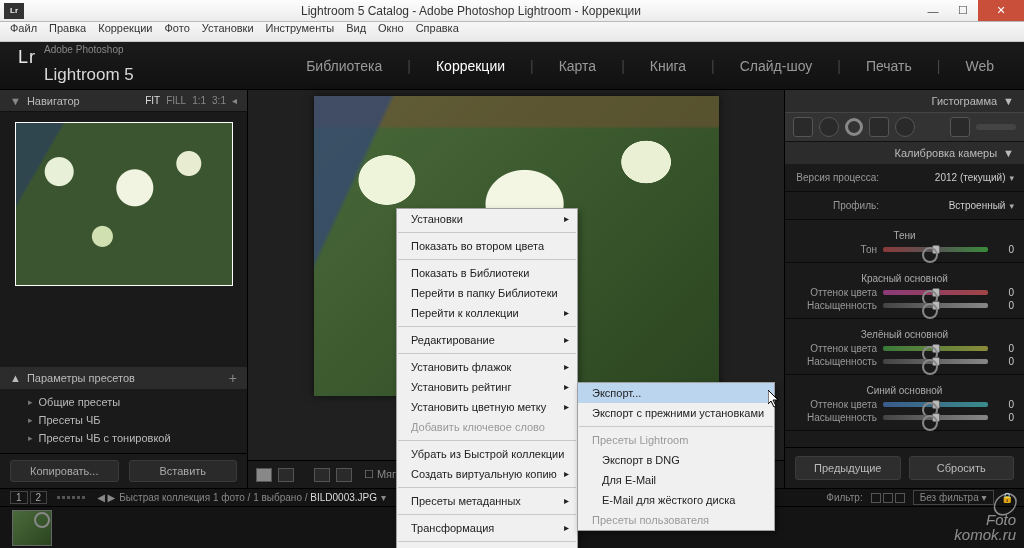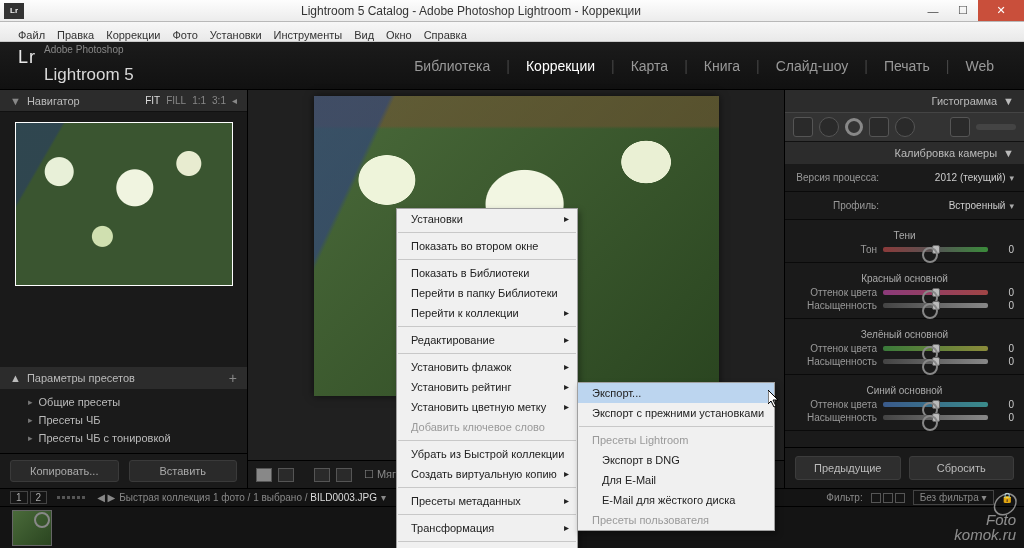--- a/index.html
+++ b/index.html
@@ -8,31 +8,31 @@
   
   .titlebar { height: 22px; background: linear-gradient(#fdfdfd,#ececec); display: flex; align-items: center; border-bottom: 1px solid #b8b8b8; }
   .app-icon { width: 20px; height: 16px; margin-left: 4px; background:#333; display:inline-flex; align-items:center; justify-content:center; color:#eee; font-size:8px; font-weight:bold; }
   .titlebar-title { flex: 1; text-align: center; color: #333; font-size: 12px; }
   .win-btns { display: flex; height: 100%; }
   .win-btn { width: 30px; display:flex; align-items:center; justify-content:center; color:#444; font-size:11px;}
   .win-btn.close { background: #c94f3b; color:#fff; width:46px; }
   .win-btn.max { width:30px; }
   
   
-  .menubar { height: 20px; background: linear-gradient(#f7f7f7,#e9e9e9); display:flex; align-items:flex-end; padding:0 12px; border-bottom:1px solid #c9c9c9; }
+  .menubar { height: 20px; background: linear-gradient(#f7f7f7,#e9e9e9); display:flex; align-items:flex-start; padding:0 4px; border-bottom:1px solid #c9c9c9; }
   .menubar span { color:#333; font-size:11px; padding:0 6px; }
   
   
   .app { background:#141414; height: 506px; position:relative; }
   .header { height: 48px; display:flex; align-items:center; padding:0 18px; border-bottom:1px solid #000; background:linear-gradient(#1b1b1b,#111);}
   .logo { display:flex; align-items:baseline; }
   .logo .lr { font-size:18px; color:#e8e8e8; font-weight:300; letter-spacing:1px; margin-right:8px;}
   .logo .sub { font-size:10px; color:#888; position:relative; top:-10px; }
   .logo .name { font-size:17px; color:#d8d8d8; font-weight:300; }
-  .modules { margin-left:auto; display:flex; align-items:flex-end; gap:4px; }
+  .modules { margin-left:auto; display:flex; align-items:flex-end; gap:13px; }
   .modules span { color:#999; font-size:14px; padding:0 12px; }
   .modules .sep { color:#444; padding:0; }
   .modules .active { color:#fff; }
   
   .workspace { display:flex; height: 398px; }
   
   
   .left { width: 248px; background:#1a1a1a; border-right:1px solid #000; display:flex; flex-direction:column;}
   .panel-header { height:22px; background:#2c2c2c; display:flex; align-items:center; padding:0 10px; border-bottom:1px solid #111; color:#bbb; font-size:11px;}
   .panel-header .tri { margin-right:6px; color:#888;}
@@ -357,21 +357,21 @@
       </span>
     </div>
     <div class="thumb-row">
       <div class="thumb"></div>
     </div>
   </div>
 
   <div class="ctx ctx1" id="ctx1">
       <div class="item">Установки<span class="arr">▸</span></div>
       <hr>
-      <div class="item">Показать во втором окне</div>
+      <div class="item">Показать во втором цвета</div>
       <hr>
       <div class="item">Показать в Библиотеки</div>
       <div class="item">Перейти в папку Библиотеки</div>
       <div class="item">Перейти к коллекции<span class="arr">▸</span></div>
       <hr>
       <div class="item">Редактирование<span class="arr">▸</span></div>
       <hr>
       <div class="item">Установить флажок<span class="arr">▸</span></div>
       <div class="item">Установить рейтинг<span class="arr">▸</span></div>
       <div class="item">Установить цветную метку<span class="arr">▸</span></div>

